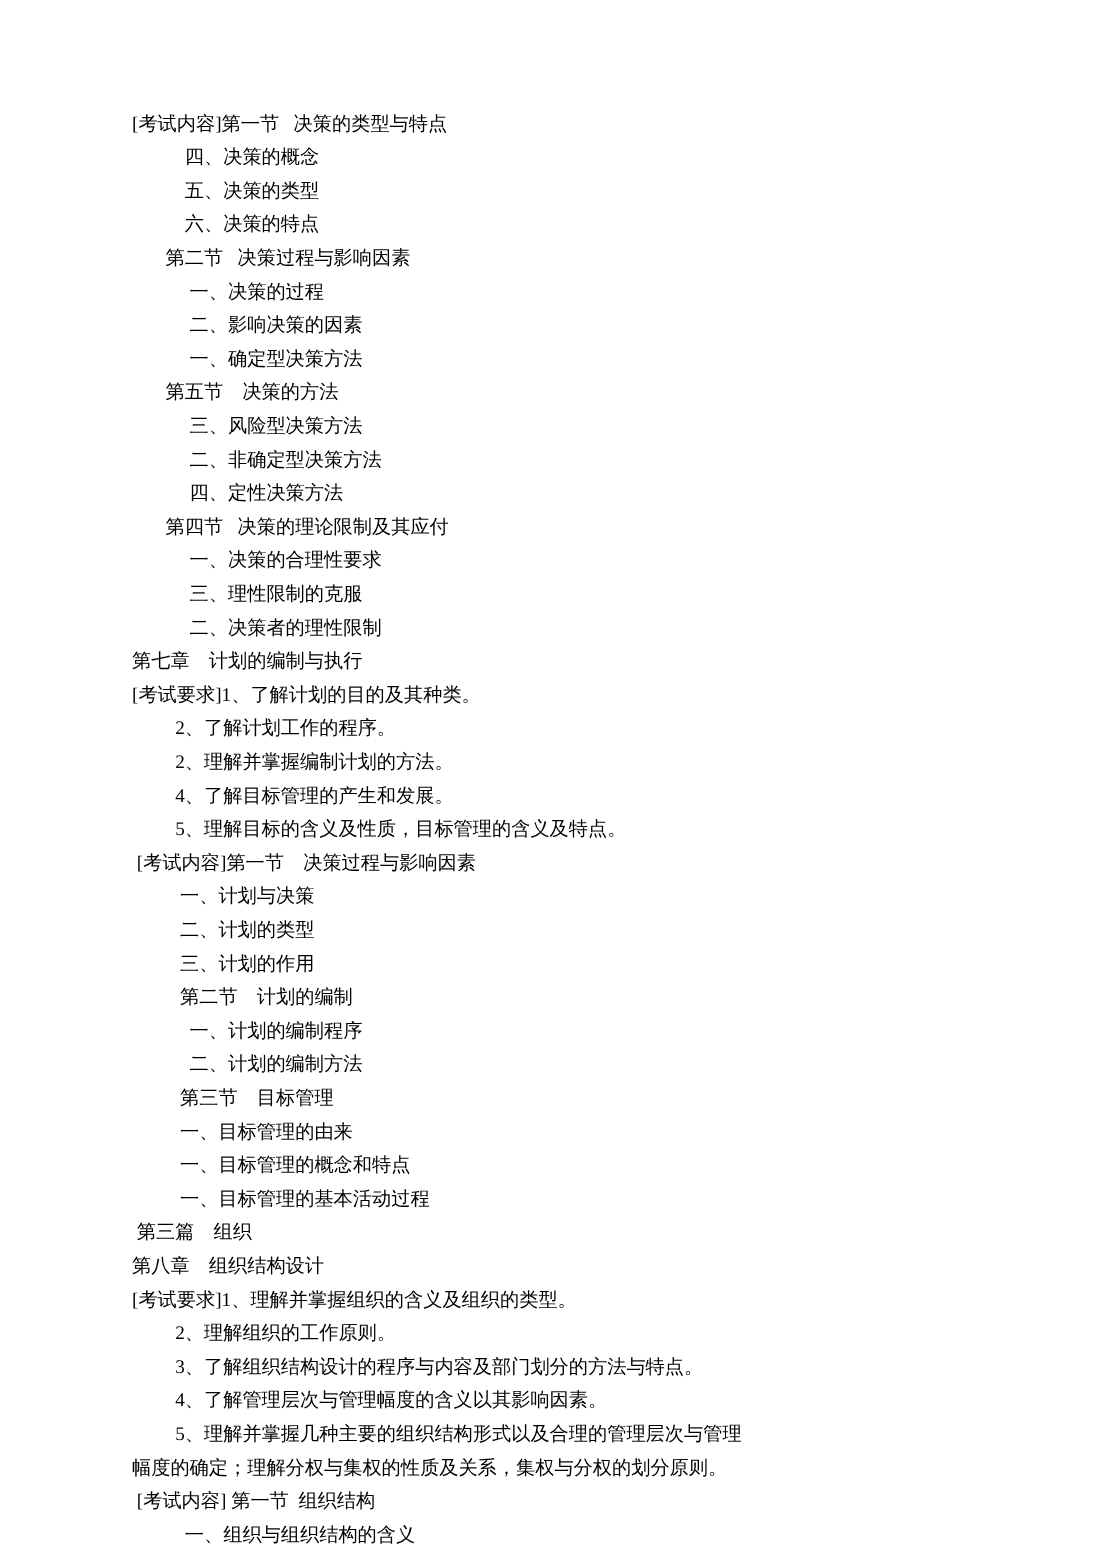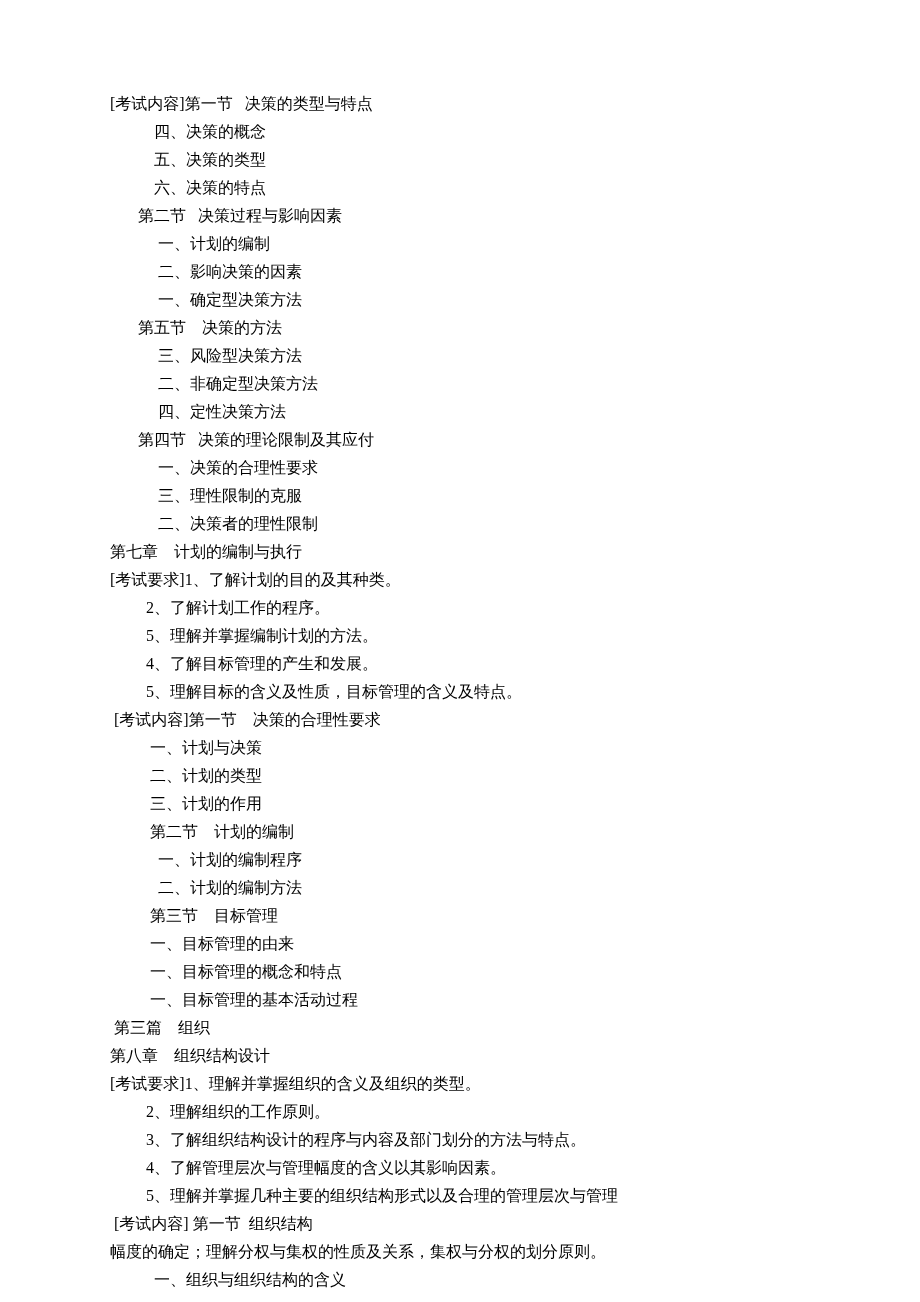--- a/index.html
+++ b/index.html
@@ -23,51 +23,51 @@
 </style>
 </head>
 <body>
 
 <div class="page">
   <div class="line">[考试内容]第一节   决策的类型与特点</div>
   <div class="line">           四、决策的概念</div>
   <div class="line">           五、决策的类型</div>
   <div class="line">           六、决策的特点</div>
   <div class="line">       第二节   决策过程与影响因素</div>
-  <div class="line">            一、计划的编制</div>
+  <div class="line">            一、决策的过程</div>
   <div class="line">            二、影响决策的因素</div>
   <div class="line">            一、确定型决策方法</div>
   <div class="line">       第五节    决策的方法</div>
   <div class="line">            三、风险型决策方法</div>
   <div class="line">            二、非确定型决策方法</div>
   <div class="line">            四、定性决策方法</div>
   <div class="line">       第四节   决策的理论限制及其应付</div>
   <div class="line">            一、决策的合理性要求</div>
   <div class="line">            三、理性限制的克服</div>
   <div class="line">            二、决策者的理性限制</div>
   <div class="line">第七章    计划的编制与执行</div>
   <div class="line">[考试要求]1、了解计划的目的及其种类。</div>
   <div class="line">         2、了解计划工作的程序。</div>
-  <div class="line">         5、理解并掌握编制计划的方法。</div>
+  <div class="line">         2、理解并掌握编制计划的方法。</div>
   <div class="line">         4、了解目标管理的产生和发展。</div>
   <div class="line">         5、理解目标的含义及性质，目标管理的含义及特点。</div>
-  <div class="line"> [考试内容]第一节    决策的合理性要求</div>
+  <div class="line"> [考试内容]第一节    决策过程与影响因素</div>
   <div class="line">          一、计划与决策</div>
   <div class="line">          二、计划的类型</div>
   <div class="line">          三、计划的作用</div>
   <div class="line">          第二节    计划的编制</div>
   <div class="line">            一、计划的编制程序</div>
   <div class="line">            二、计划的编制方法</div>
   <div class="line">          第三节    目标管理</div>
   <div class="line">          一、目标管理的由来</div>
   <div class="line">          一、目标管理的概念和特点</div>
   <div class="line">          一、目标管理的基本活动过程</div>
   <div class="line"> 第三篇    组织</div>
   <div class="line">第八章    组织结构设计</div>
   <div class="line">[考试要求]1、理解并掌握组织的含义及组织的类型。</div>
   <div class="line">         2、理解组织的工作原则。</div>
   <div class="line">         3、了解组织结构设计的程序与内容及部门划分的方法与特点。</div>
   <div class="line">         4、了解管理层次与管理幅度的含义以其影响因素。</div>
   <div class="line">         5、理解并掌握几种主要的组织结构形式以及合理的管理层次与管理</div>
+  <div class="line">幅度的确定；理解分权与集权的性质及关系，集权与分权的划分原则。</div>
   <div class="line"> [考试内容] 第一节  组织结构</div>
-  <div class="line">幅度的确定；理解分权与集权的性质及关系，集权与分权的划分原则。</div>
   <div class="line">           一、组织与组织结构的含义</div>
 </div>
 
 </body></html>

